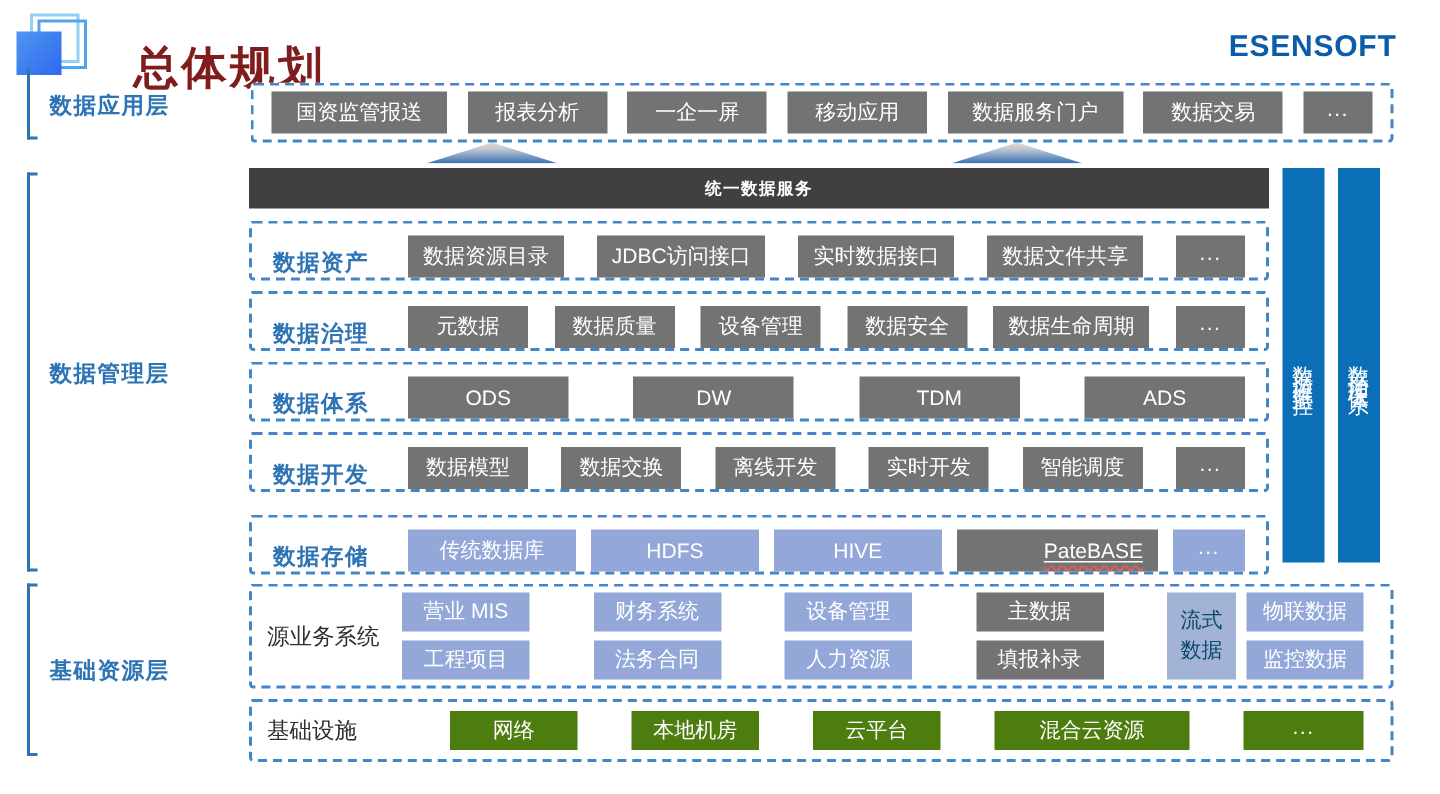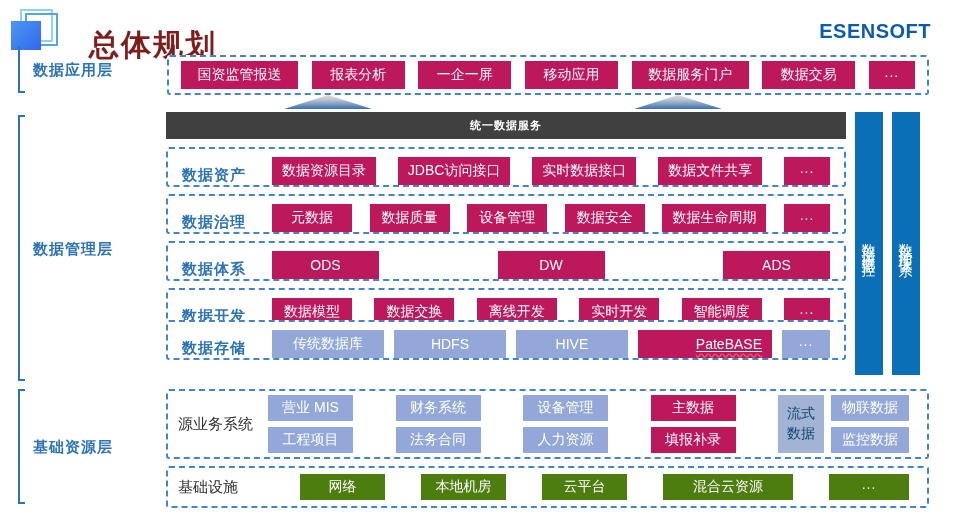--- a/index.html
+++ b/index.html
@@ -33,42 +33,42 @@
   
   .dashed-box{position:absolute;border:2px dashed #4385c9;border-radius:3px;
               background:#fff;box-sizing:border-box;}
   .app-box{left:167px;top:55px;width:762px;height:40px;display:flex;align-items:center;}
   .app-box .chips{flex:1;display:flex;justify-content:space-between;align-items:center;padding:0 12px;}
 
   
   .chip{display:flex;align-items:center;justify-content:center;height:28px;
         padding:0 10px;box-sizing:border-box;font-size:14px;color:#fff;
         min-width:80px;text-align:center;white-space:nowrap;}
-  .chip.dark{background:#be185d;}
+  .chip.dark{background:#737373;}
   .chip.light{background:#93a8d8;}
   .chip.gray{background:#4d7c0f;}
   .chip.dots{min-width:46px;letter-spacing:1px;padding-bottom:6px;}
   .u-red{text-decoration-line:underline;text-decoration-style:wavy;text-decoration-color:#e0605c;
          text-underline-offset:4px;}
   .u-white{text-decoration:underline solid #fff;text-underline-offset:2px;margin-left:48px;}
 
   
   .tri{position:absolute;top:95px;width:88px;height:14px;
        background:linear-gradient(180deg,#ecd9c5 0%,#b9c4d4 35%,#3a70b1 100%);
        clip-path:polygon(50% 0,100% 100%,0 100%);}
   .t1{left:284px;} .t2{left:634px;}
 
   
   .service-bar{position:absolute;left:166px;top:112px;width:680px;height:27px;background:#404040;
                color:#fff;font-size:11px;font-weight:bold;letter-spacing:1px;
                display:flex;align-items:center;justify-content:center;text-align:center;}
 
   
   .m-row{left:166px;width:680px;height:40px;display:flex;align-items:flex-end;}
-  .r0{top:147px;} .r1{top:194px;} .r2{top:241px;} .r3{top:288px;} .r4{top:320px;}
+  .r0{top:147px;} .r1{top:194px;} .r2{top:241px;} .r3{top:288px;} .r4{top:343px;}
   .row-label{width:104px;padding-left:14px;box-sizing:border-box;font-size:15px;
              font-weight:bold;color:#2e74b5;letter-spacing:1px;flex:none;}
   .m-row .chips{flex:1;display:flex;justify-content:space-between;align-items:center;
                 padding-right:14px;}
   .r2 .chip{min-width:107px;}
   .r4 .chip{min-width:112px;}
   .r4 .chip.dots{min-width:48px;}
   #app-chips .chip{min-width:93px;}
   #app-chips .chip:nth-child(1),#app-chips .chip:nth-child(5){min-width:117px;}
   #app-chips .chip.dots{min-width:46px;}
@@ -155,20 +155,21 @@
           <div class="chip dark">数据安全</div>
           <div class="chip dark">数据生命周期</div>
           <div class="chip dark dots">...</div>
         </div>
       </div>
       <div class="dashed-box m-row r2">
         <div class="row-label">数据体系</div>
         <div class="chips">
           <div class="chip dark">ODS</div>
           <div class="chip dark">DW</div>
+          <div class="chip dark">TDM</div>
           <div class="chip dark">ADS</div>
         </div>
       </div>
       <div class="dashed-box m-row r3">
         <div class="row-label">数据开发</div>
         <div class="chips">
           <div class="chip dark">数据模型</div>
           <div class="chip dark">数据交换</div>
           <div class="chip dark">离线开发</div>
           <div class="chip dark">实时开发</div>

